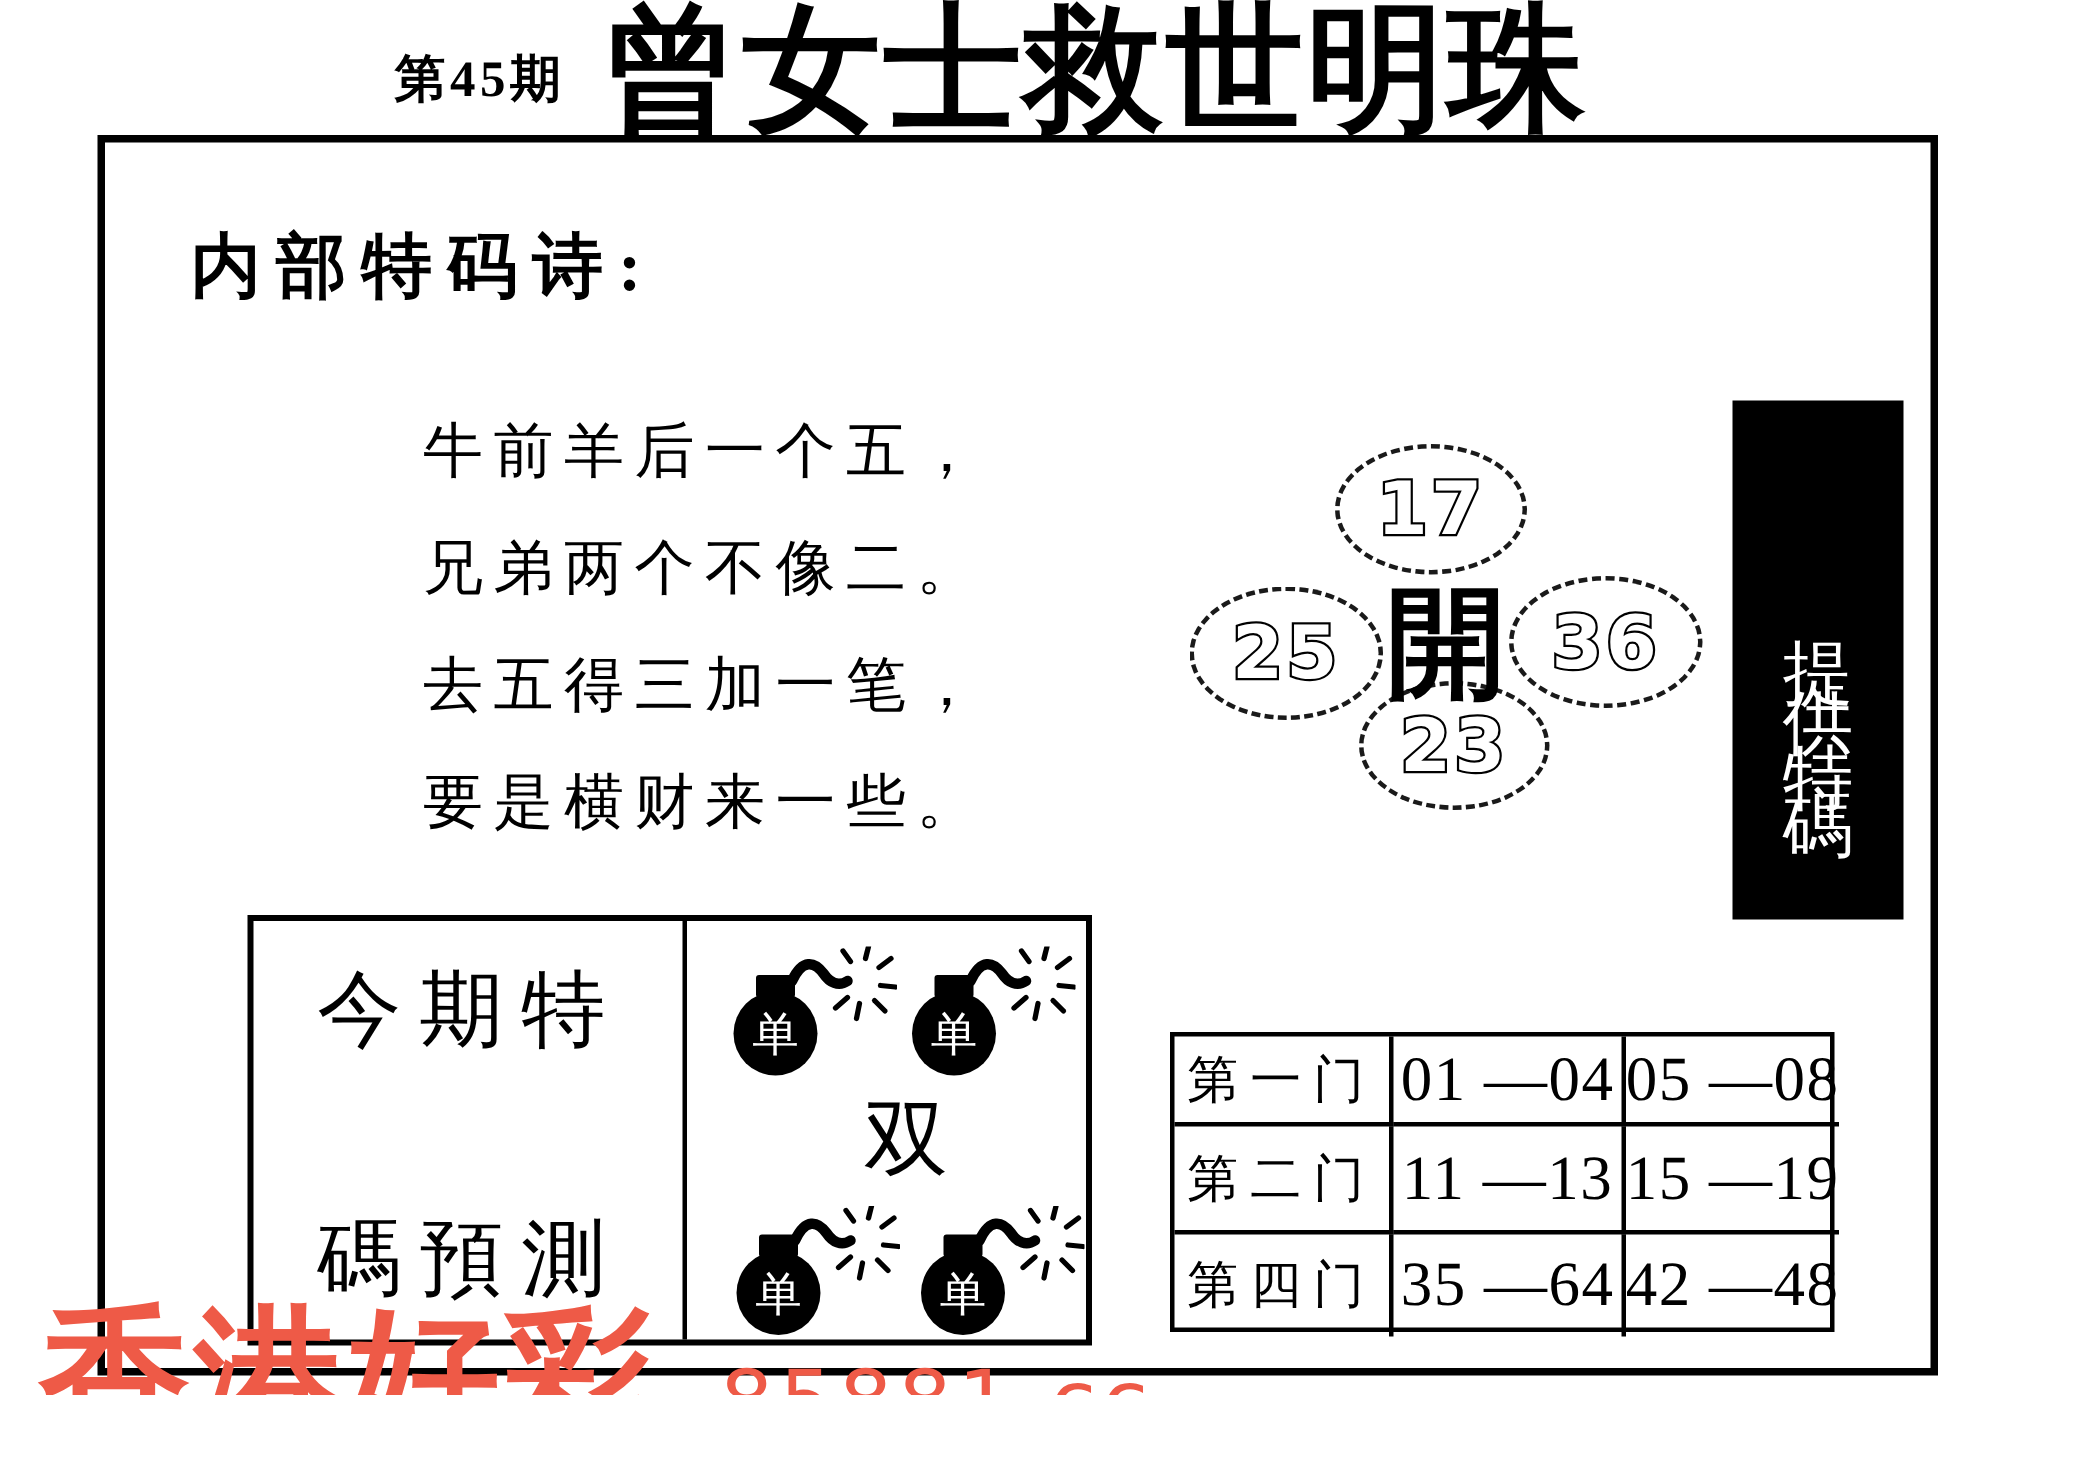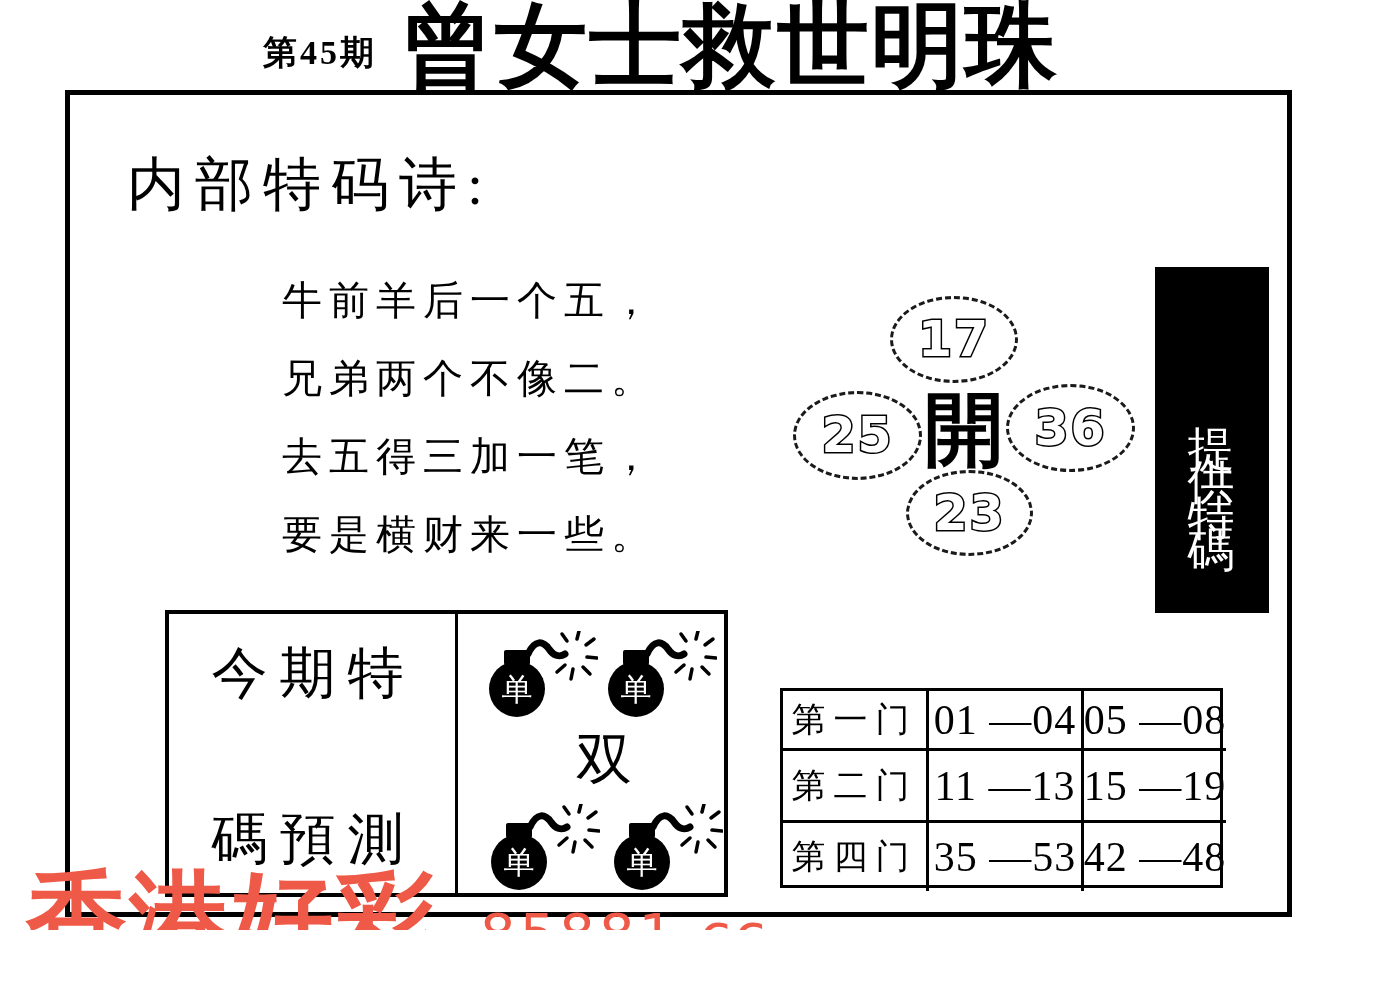--- a/index.html
+++ b/index.html
@@ -39,22 +39,22 @@
     position: absolute;
     left: 65px; top: 90px;
     width: 1227px; height: 827px;
     border: 5px solid #000;
     background: #fff;
   }
 
   .poem-heading {
     position: absolute;
     left: 127px; top: 146px;
-    font-size: 58px;
-    font-weight: normal;
+    font-size: 47px;
+    font-weight: bold;
     letter-spacing: 10px;
   }
   .poem {
     position: absolute;
     left: 282px; top: 262px;
     font-size: 40px;
     letter-spacing: 7px;
     line-height: 78px;
     font-weight: 500;
   }
@@ -73,21 +73,21 @@
     font-weight: 700;
     font-size: 49px;
     color: #ffffff;
     -webkit-text-stroke: 3px #000;
     paint-order: stroke fill;
     letter-spacing: 2px;
   }
   .oval-top    { left: 890px; top: 296px; width: 128px; height: 87px; }
   .oval-left   { left: 793px; top: 391px; width: 129px; height: 89px; }
   .oval-right  { left: 1006px; top: 384px; width: 129px; height: 88px; }
-  .oval-bottom { left: 906px; top: 470px; width: 127px; height: 86px; }
+  .oval-bottom { left: 906px; top: 454px; width: 127px; height: 86px; }
   .open-char {
     position: absolute;
     left: 918px; top: 388px;
     width: 92px;
     text-align: center;
     font-size: 80px;
     font-weight: bold;
     line-height: 85px;
   }
 
@@ -351,21 +351,21 @@
         <span class="gate-range">11 —13</span>
       </div>
     <div class="gate-cell">
         <span class="gate-range">15 —19</span>
       </div>
 
     <div class="gate-cell">
         <span class="gate-door">第四门</span>
       </div>
     <div class="gate-cell">
-        <span class="gate-range">35 —53</span>
+        <span class="gate-range">35 —64</span>
       </div>
     <div class="gate-cell">
         <span class="gate-range">42 —48</span>
       </div>
   </div>
 
   <div class="footer-note">本版由潮京原创、大家注意以防假冒出版。</div>
 
   <div class="watermark">
     <span class="wm-cn">香港好彩</span>

